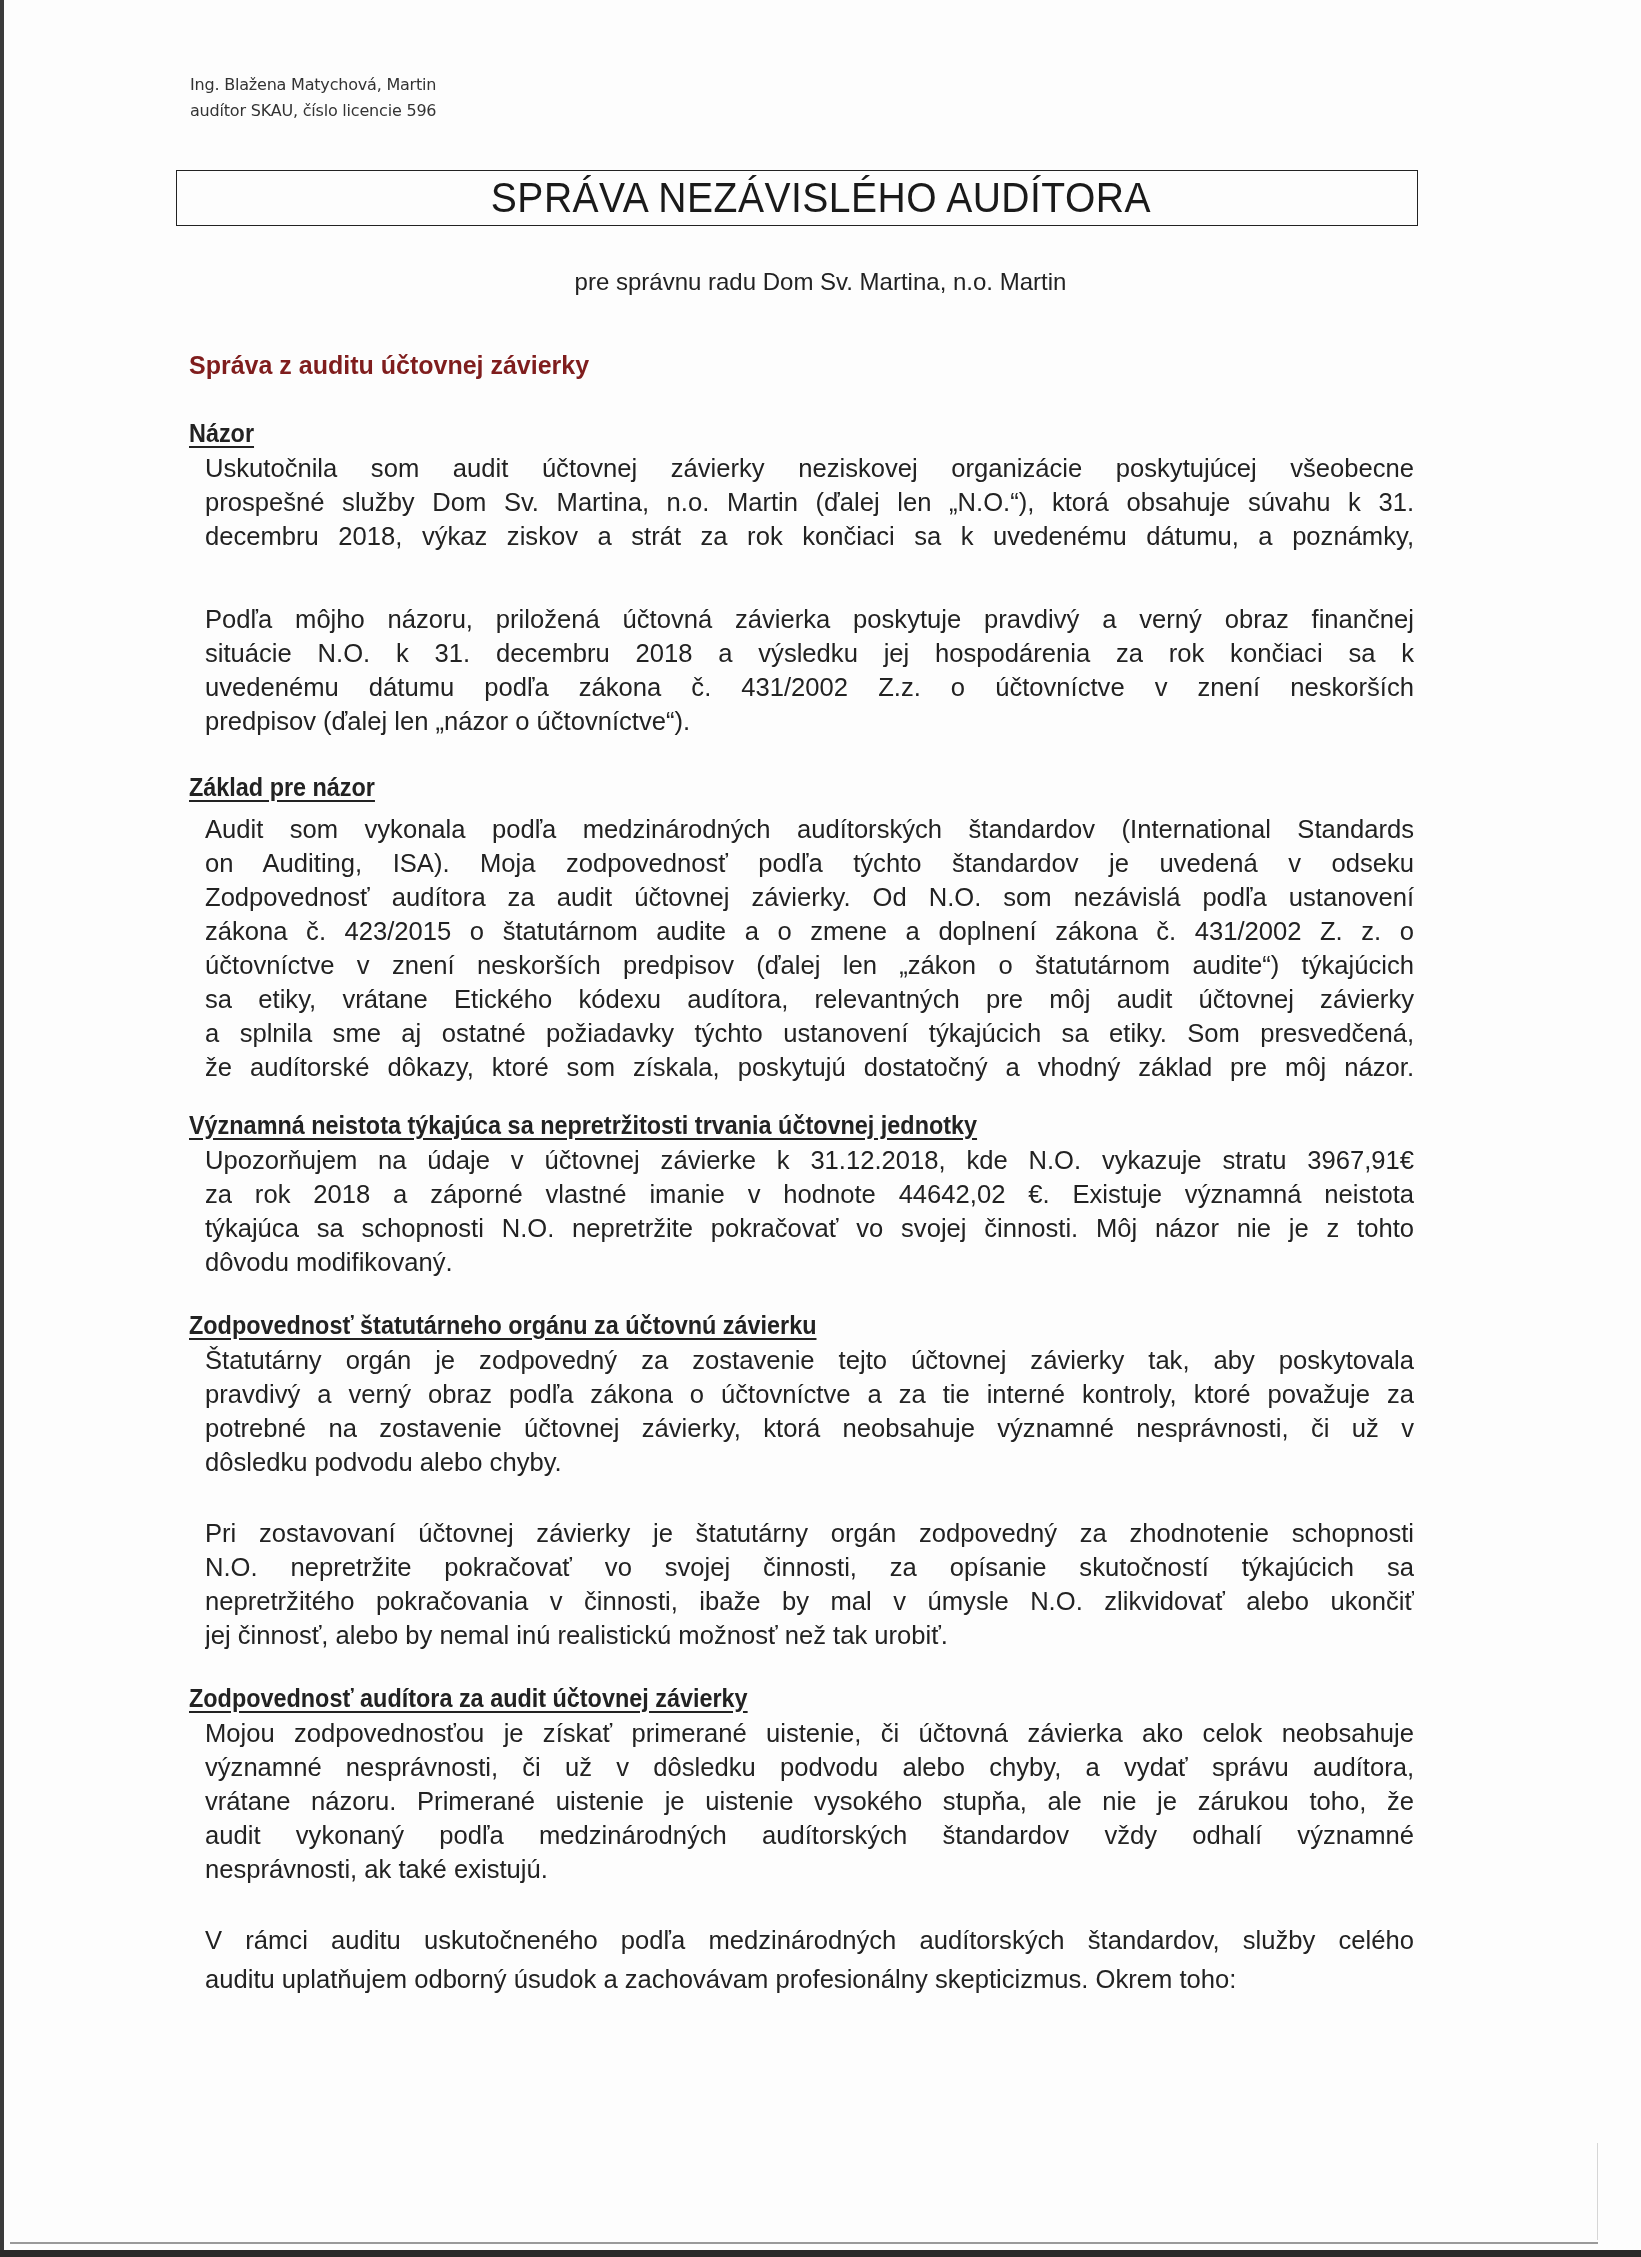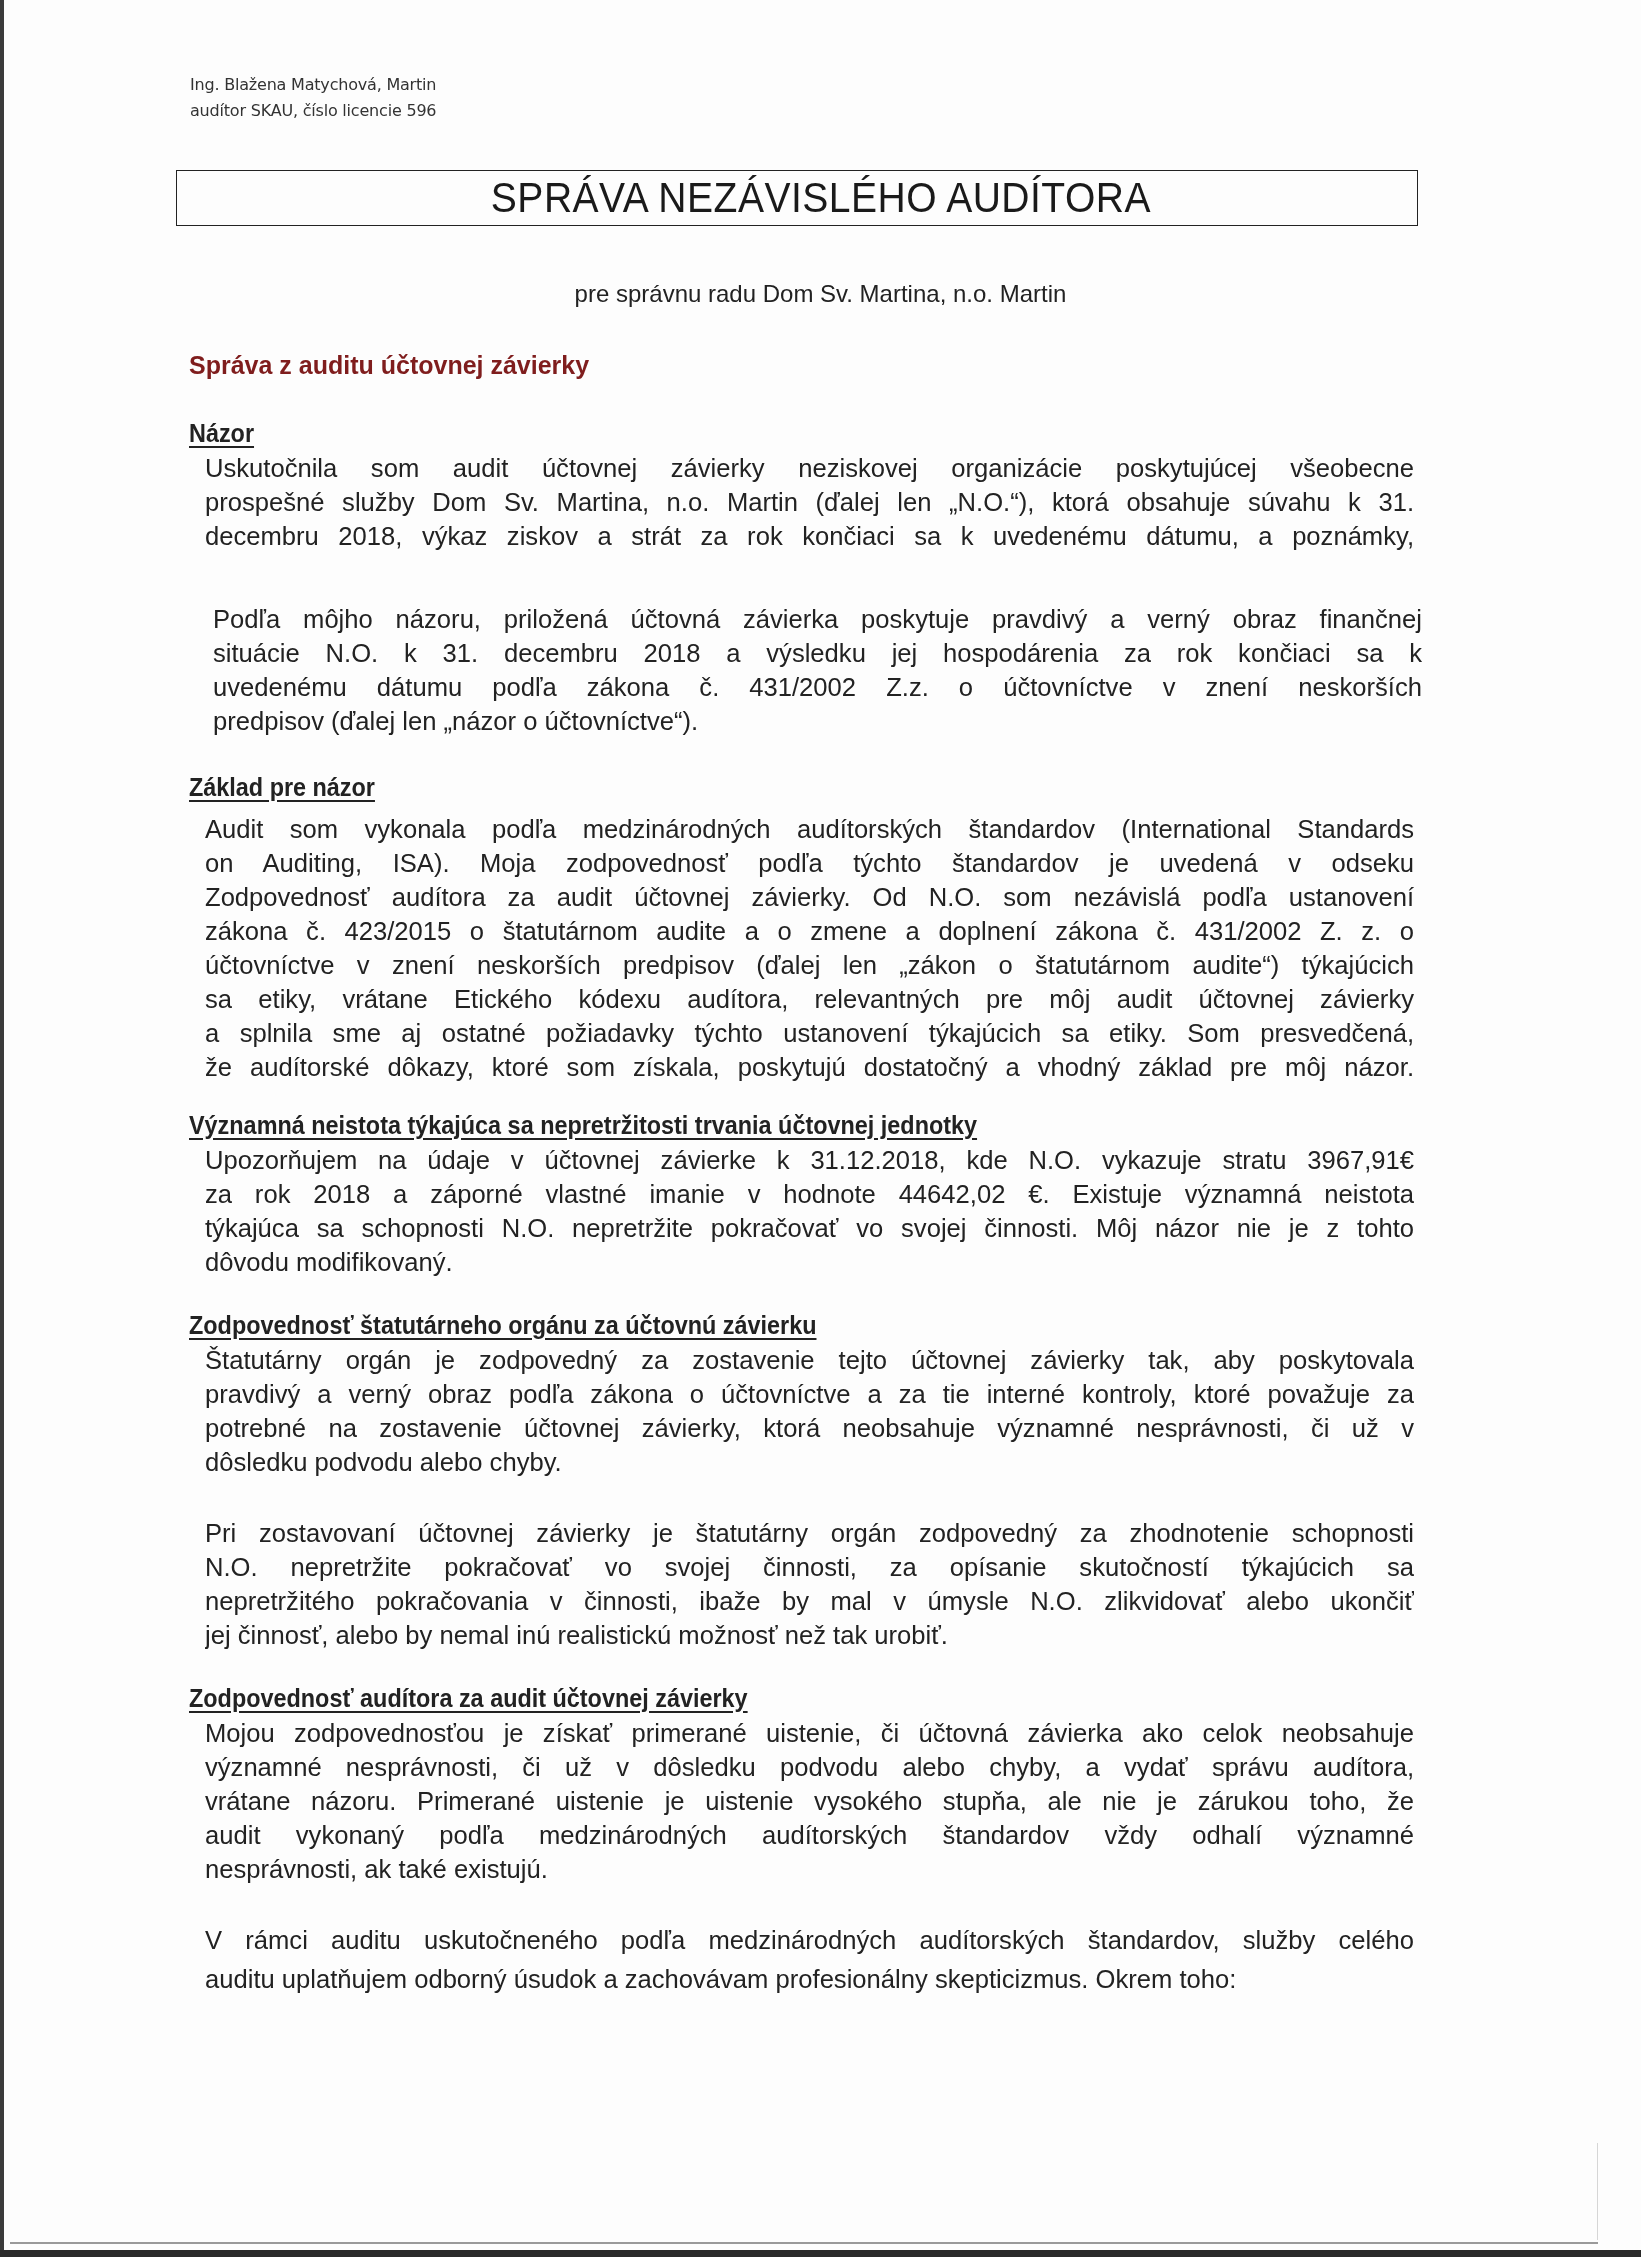--- a/index.html
+++ b/index.html
@@ -17,21 +17,21 @@
   .hdr1 { top:75px; }
   .hdr2 { top:101px; }
 
   .title-box {
     position:absolute; left:176px; top:170px; width:1242px; height:56px;
     border:1.4px solid #222; box-sizing:border-box;
     display:flex; align-items:center; justify-content:center;padding-left:48px;
   }
   .title { font-size:42px; letter-spacing:0.5px; color:#1a1a1a; transform:scaleX(0.93); }
 
-  .subtitle { position:absolute; left:0; width:1641px; text-align:center; top:280px; font-size:24px; color:#222; }
+  .subtitle { position:absolute; left:0; width:1641px; text-align:center; top:268px; font-size:24px; color:#222; }
 
   .section-heading { position:absolute; left:189px; font-size:25px; font-weight:bold; color:#7f1d1d; }
   .h-main { top:351px; }
 
   .sub-heading { position:absolute; left:189px; font-size:26px; font-weight:bold; text-decoration:underline; text-underline-offset:3.9px; color:#222; transform-origin:left; transform:scaleX(0.9); white-space:nowrap; }
 
   .para { position:absolute; left:205px; width:1209px; font-size:25.6px; line-height:34px; text-align:justify; color:#222; }
   .para .l { display:block; text-align:justify; text-align-last:justify; white-space:nowrap; overflow:hidden; }
   .para .l.last { text-align-last:left; }
 </style>
@@ -53,21 +53,21 @@
 <div class="subtitle">pre správnu radu  Dom Sv. Martina, n.o. Martin</div>
 
 <div class="section-heading h-main">Správa z auditu účtovnej závierky</div>
 
 <div class="sub-heading" style="top:418px;">Názor</div>
 <div class="para" style="top:451px;">
   <span class="l">Uskutočnila som audit účtovnej závierky neziskovej organizácie poskytujúcej všeobecne</span>
   <span class="l">prospešné služby Dom Sv. Martina, n.o. Martin (ďalej len „N.O.“), ktorá obsahuje súvahu k 31.</span>
   <span class="l">decembru 2018, výkaz ziskov a strát za rok končiaci sa k uvedenému dátumu, a poznámky,</span>
 </div>
-<div class="para" style="top:602px;margin-left:8px;">
+<div class="para" style="top:602px;">
   <span class="l">Podľa môjho názoru, priložená účtovná závierka poskytuje pravdivý a verný obraz finančnej</span>
   <span class="l">situácie N.O. k 31. decembru 2018 a výsledku jej hospodárenia za rok končiaci sa k</span>
   <span class="l">uvedenému dátumu podľa zákona č. 431/2002 Z.z. o účtovníctve v znení neskorších</span>
   <span class="l last">predpisov (ďalej len „názor o účtovníctve“).</span>
 </div>
 
 <div class="sub-heading" style="top:772px;">Základ pre názor</div>
 <div class="para" style="top:804px;margin-top:8px;">
   <span class="l">Audit som vykonala podľa medzinárodných audítorských štandardov (International Standards</span>
   <span class="l">on Auditing, ISA). Moja zodpovednosť podľa týchto štandardov je uvedená v odseku</span>

